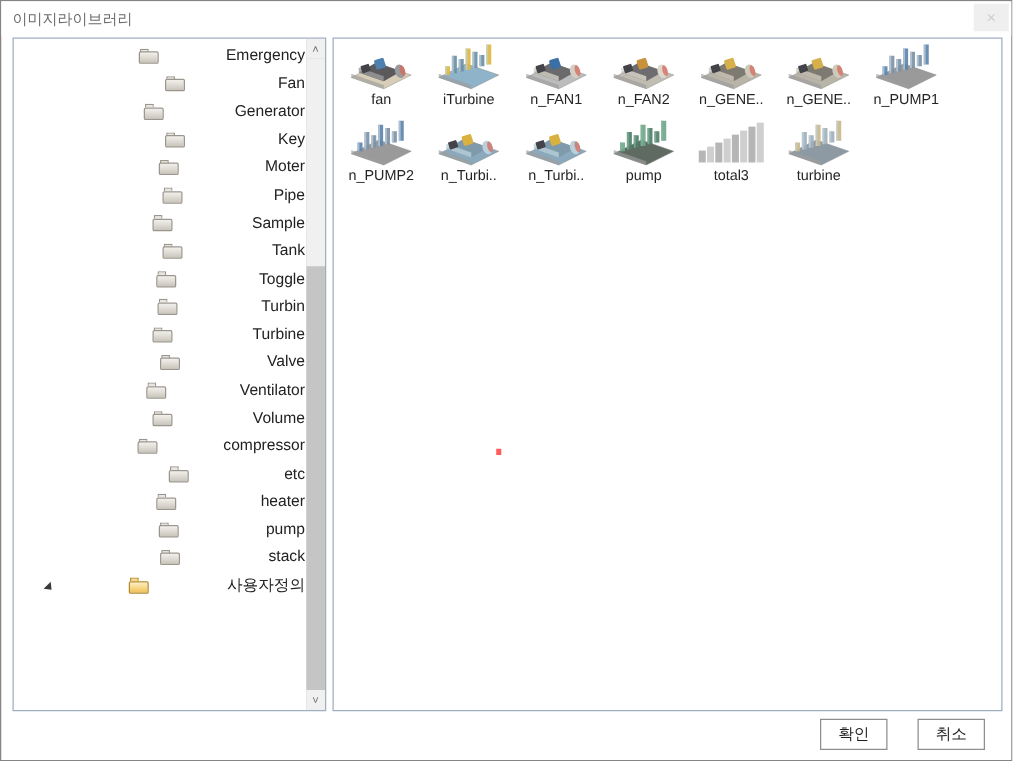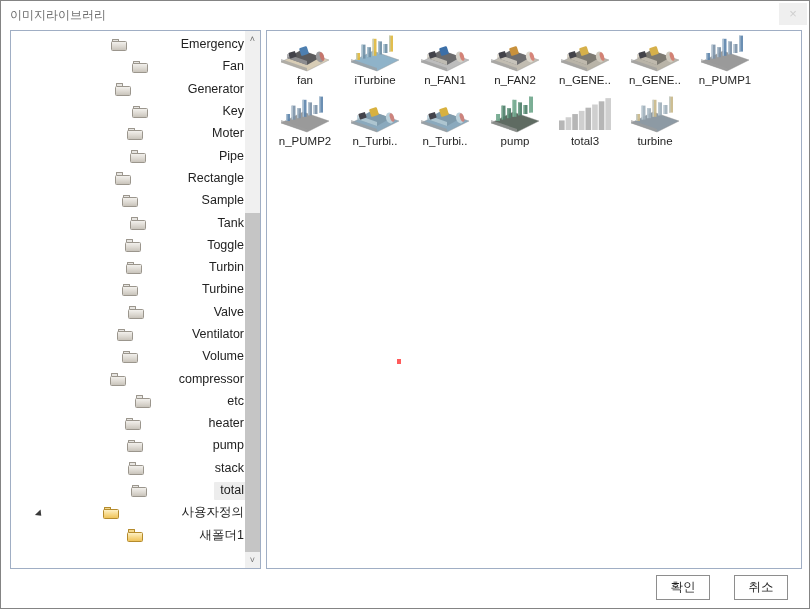--- a/index.html
+++ b/index.html
@@ -318,28 +318,20 @@
             <span class="body"></span>
           </span>
           <span class="label">Pipe</span>
         </div>
         <div class="tree-item ind-1">
           <span class="expander"></span>
           <span class="folder">
             <span class="tab"></span>
             <span class="body"></span>
           </span>
-          <span class="label">Rectangle</span>
-        </div>
-        <div class="tree-item ind-1">
-          <span class="expander"></span>
-          <span class="folder">
-            <span class="tab"></span>
-            <span class="body"></span>
-          </span>
           <span class="label">Sample</span>
         </div>
         <div class="tree-item ind-1">
           <span class="expander"></span>
           <span class="folder">
             <span class="tab"></span>
             <span class="body"></span>
           </span>
           <span class="label">Tank</span>
         </div>
@@ -423,44 +415,28 @@
           </span>
           <span class="label">pump</span>
         </div>
         <div class="tree-item ind-1">
           <span class="expander"></span>
           <span class="folder">
             <span class="tab"></span>
             <span class="body"></span>
           </span>
           <span class="label">stack</span>
-        </div>
-        <div class="tree-item ind-1 selected">
-          <span class="expander"></span>
-          <span class="folder">
-            <span class="tab"></span>
-            <span class="body"></span>
-          </span>
-          <span class="label">total</span>
         </div>
         <div class="tree-item ind-2">
           <span class="expander open"></span>
           <span class="folder gold">
             <span class="tab"></span>
             <span class="body"></span>
           </span>
           <span class="label">사용자정의</span>
-        </div>
-        <div class="tree-item ind-3">
-          <span class="expander"></span>
-          <span class="folder gold">
-            <span class="tab"></span>
-            <span class="body"></span>
-          </span>
-          <span class="label">새폴더1</span>
         </div>
       </div>
 
     <div class="tree-scrollbar">
       <div class="sb-arrow up">˄</div>
       <div class="sb-thumb"></div>
       <div class="sb-arrow down">˅</div>
     </div>
   </div>
 

